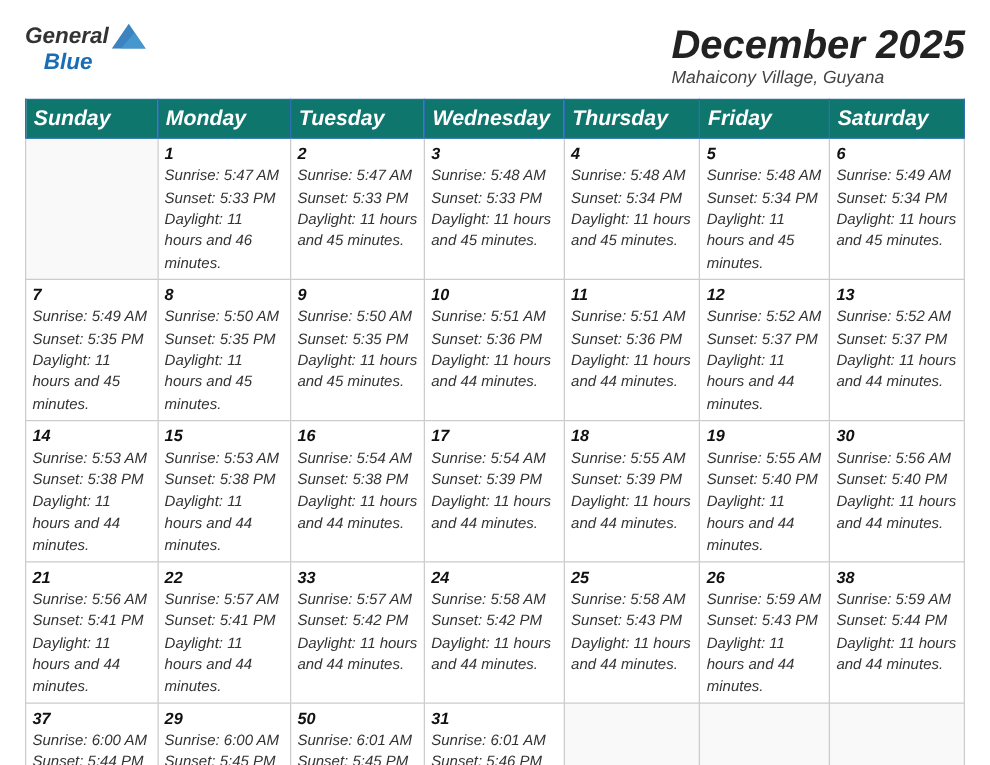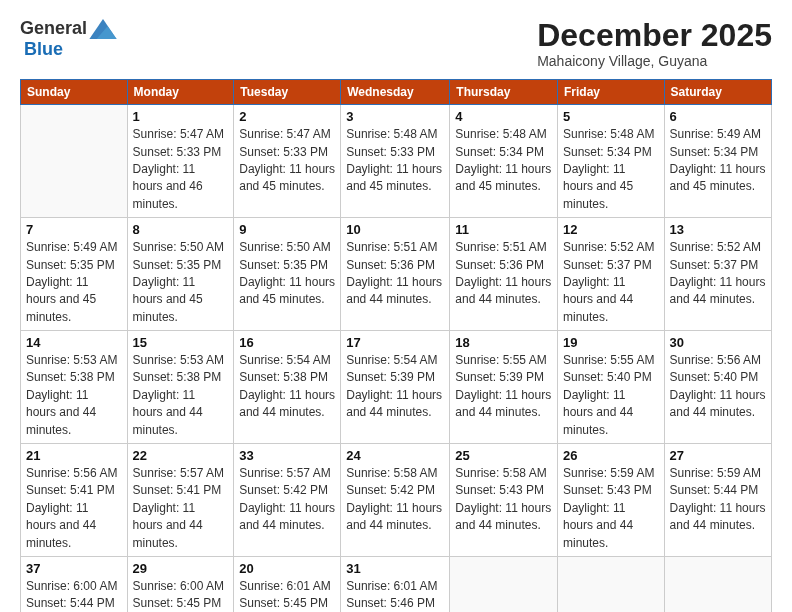--- a/index.html
+++ b/index.html
@@ -9,20 +9,21 @@
       width: 792px;
       height: 612px;
       overflow: hidden;
     }
     .page {
       width: 792px;
       height: 472px;
       padding: 18px 20px 12px 20px;
       display: flex;
       flex-direction: column;
+      font-style: italic;
     }
     .header {
       display: flex;
       justify-content: space-between;
       align-items: flex-start;
       margin-bottom: 10px;
     }
     .logo {
       display: flex;
       flex-direction: column;
@@ -49,25 +50,25 @@
     .subtitle {
       font-size: 14px;
       color: #444;
     }
     .calendar {
       width: 100%;
       border-collapse: collapse;
       flex: 1;
     }
     .calendar th {
-      background-color: #c2410c;
+      background-color: #0f766e;
       color: #fff;
       text-align: left;
       padding: 5px 6px;
-      font-size: 12px;
+      font-size: 17px;
       font-weight: bold;
       border: 1px solid #2e6db4;
     }
     .calendar td {
       border: 1px solid #ccc;
       vertical-align: top;
       padding: 4px 5px;
       width: 113px;
       min-height: 80px;
       font-size: 10.5px;
@@ -99,21 +100,21 @@
   <div class="header">
     <div class="logo">
       <div class="logo-text">
         <span style="font-size:18px;font-weight:bold;color:#333;">General</span>
         <svg class="logo-icon" viewBox="0 0 30 22" xmlns="http://www.w3.org/2000/svg">
           <polygon points="0,22 15,0 30,22" fill="#1a6db5" opacity="0.85"></polygon>
           <polygon points="8,22 20,8 30,22" fill="#4a9fd4" opacity="0.7"></polygon>
         </svg>
       </div>
       <div>
-        <span style="font-size:18px;font-weight:bold;color:#1a6db5;margin-left:4px;">Blue</span>
+        <span style="font-size:18px;font-weight:bold;color:#1a6db5;margin-left:15px;">Blue</span>
       </div>
     </div>
     <div class="title-section">
       <div class="month-title">December 2025</div>
       <div class="subtitle">Mahaicony Village, Guyana</div>
     </div>
   </div>
 
   <table class="calendar">
     <thead>
@@ -286,41 +287,41 @@
 Sunset: 5:43 PM
 Daylight: 11 hours and 44 minutes.</div>
           </td>
           <td>
             <div class="day-number">26</div>
             <div class="day-info" style="white-space: pre-line;">Sunrise: 5:59 AM
 Sunset: 5:43 PM
 Daylight: 11 hours and 44 minutes.</div>
           </td>
           <td>
-            <div class="day-number">27</div>
+            <div class="day-number">38</div>
             <div class="day-info" style="white-space: pre-line;">Sunrise: 5:59 AM
 Sunset: 5:44 PM
 Daylight: 11 hours and 44 minutes.</div>
           </td>
         </tr>
         <tr class="week-row">
           <td>
             <div class="day-number">37</div>
             <div class="day-info" style="white-space: pre-line;">Sunrise: 6:00 AM
 Sunset: 5:44 PM
 Daylight: 11 hours and 44 minutes.</div>
           </td>
           <td>
             <div class="day-number">29</div>
             <div class="day-info" style="white-space: pre-line;">Sunrise: 6:00 AM
 Sunset: 5:45 PM
 Daylight: 11 hours and 44 minutes.</div>
           </td>
           <td>
-            <div class="day-number">20</div>
+            <div class="day-number">50</div>
             <div class="day-info" style="white-space: pre-line;">Sunrise: 6:01 AM
 Sunset: 5:45 PM
 Daylight: 11 hours and 44 minutes.</div>
           </td>
           <td>
             <div class="day-number">31</div>
             <div class="day-info" style="white-space: pre-line;">Sunrise: 6:01 AM
 Sunset: 5:46 PM
 Daylight: 11 hours and 44 minutes.</div>
           </td>

